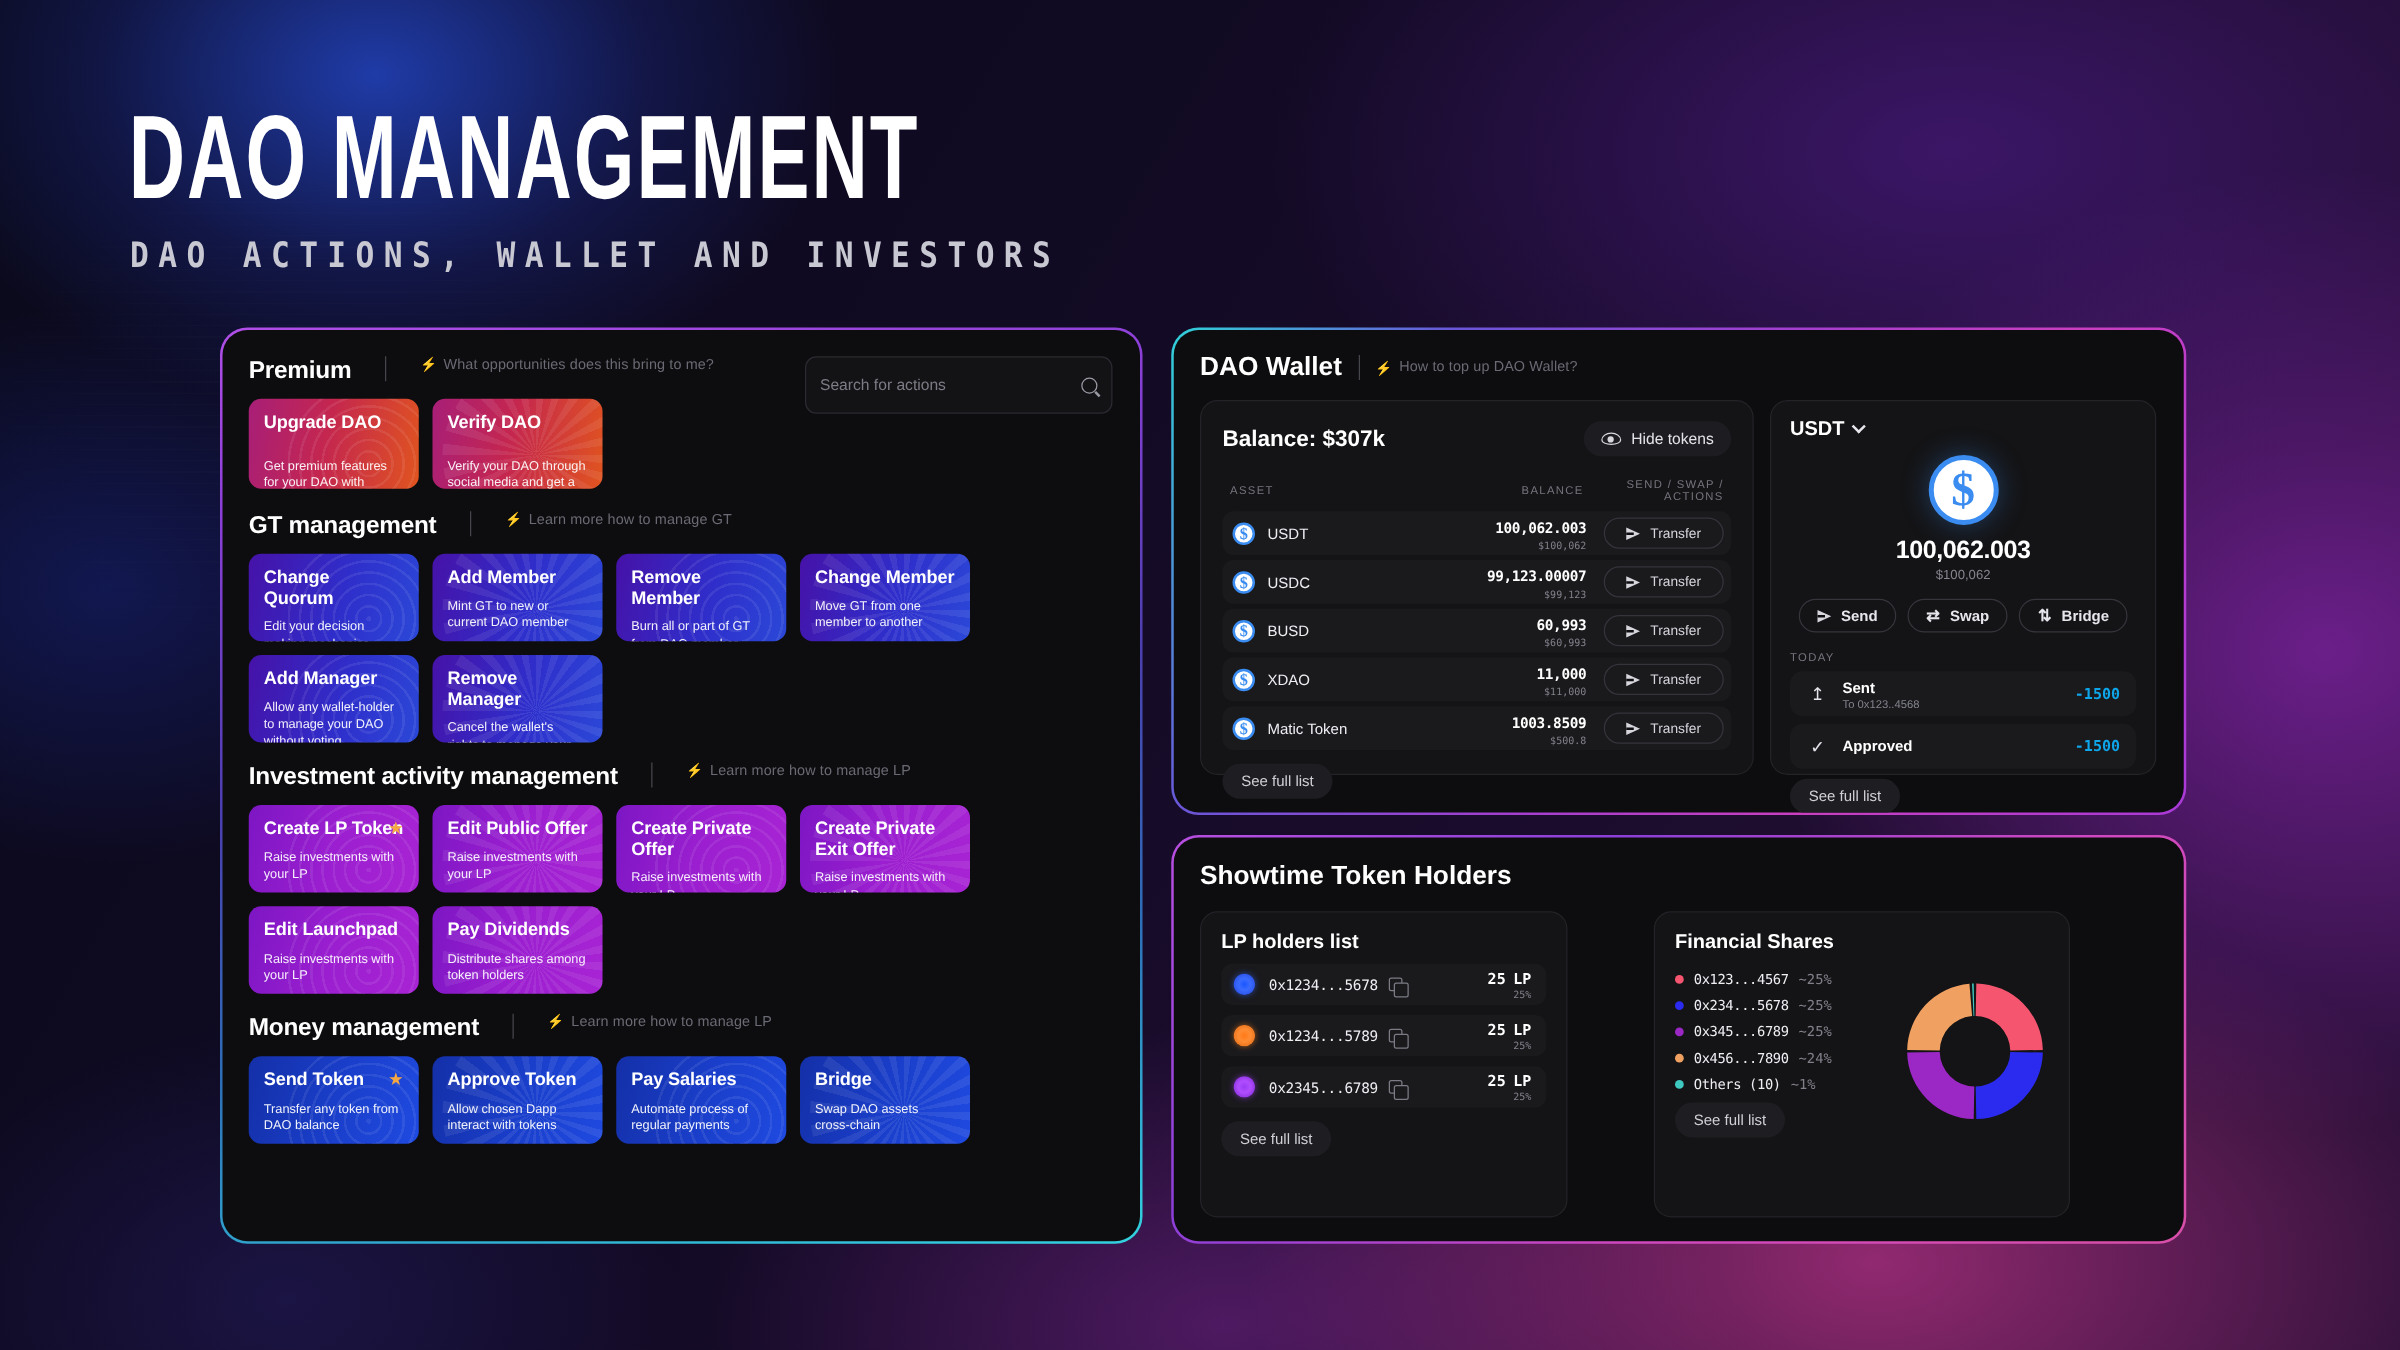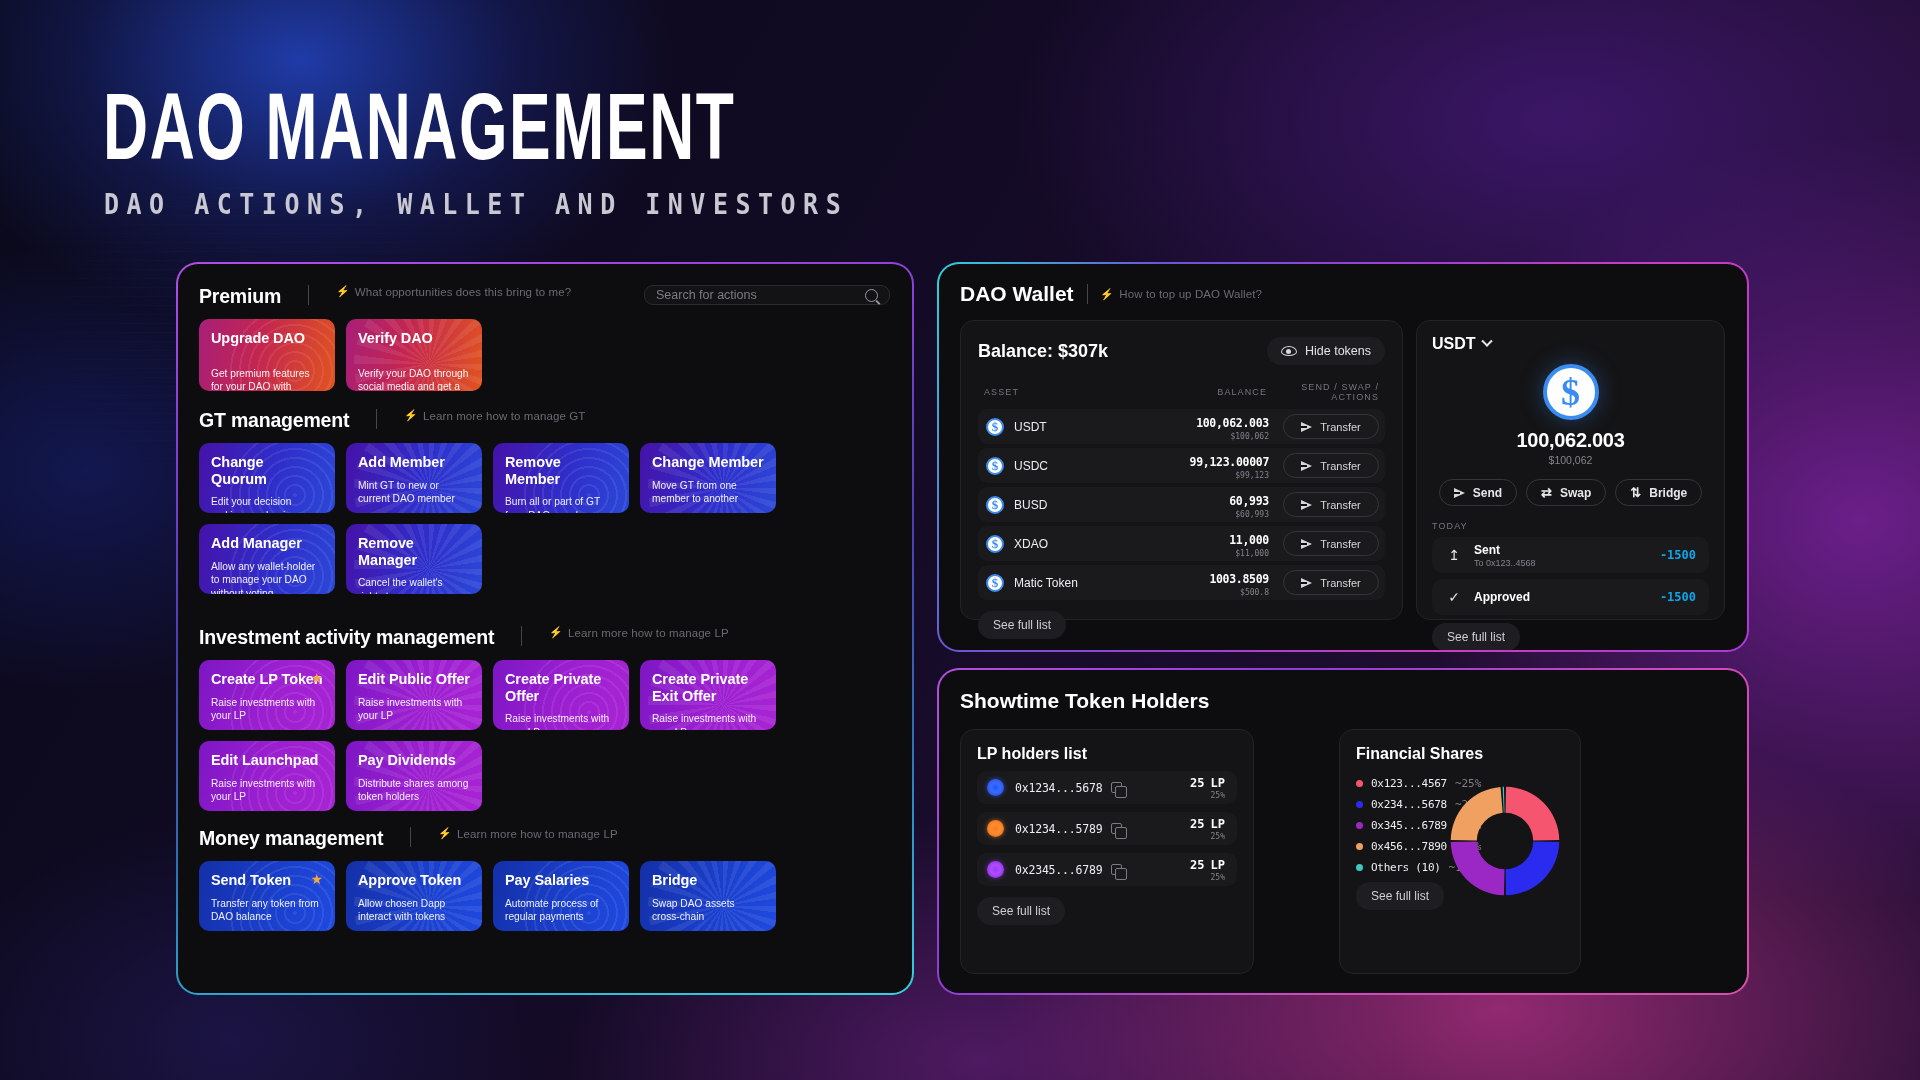--- a/index.html
+++ b/index.html
@@ -117,21 +117,21 @@
     font-size: 11.5px;
     color: #6a6a74;
     letter-spacing: .1px;
   }
   .bolt { color: #8a8a95; font-size: 11px; }
 
   
   #search-box {
     position: absolute;
     right: 22px; top: 21px;
-    width: 246px; height: 20px;
+    width: 246px; height: 46px;
     background: #131316;
     border: 1px solid #2a2a30;
     border-radius: 9px;
     display: flex; align-items: center;
     padding: 0 11px;
   }
   #search-box .ph {
     flex: 1;
     font-size: 12.5px;
     color: #7c7c86;
@@ -368,22 +368,22 @@
   .holders-title {
     position: absolute; left: 21px; top: 19px;
     font-size: 21px; font-weight: bold; color: #fff;
   }
   #lp-card {
     position: absolute; left: 21px; top: 59px;
     width: 294px; height: 245px;
     padding: 15px 16px 0 16px;
   }
   #fin-card {
-    position: absolute; left: 400px; top: 59px;
-    width: 242px; height: 245px;
+    position: absolute; left: 384px; top: 59px;
+    width: 333px; height: 245px;
     padding: 15px 16px 0 16px;
   }
   .card-title { font-size: 16px; font-weight: bold; color: #fff; }
   .lp-row {
     display: flex; align-items: center;
     height: 33px;
     background: #1a1a1d;
     border-radius: 9px;
     margin-top: 8px;
     padding: 0 12px 0 10px;
@@ -459,21 +459,21 @@
                 <div class="ct">Upgrade DAO</div>
                 <div class="cd">Get premium features for your DAO with subscription</div>
               </div>
               <div class="act-card p-premium tall">
                 <span class="rays"></span>
                 <div class="ct">Verify DAO</div>
                 <div class="cd">Verify your DAO through social media and get a blue check.</div>
               </div>
             </div>
           </div>
-          <div style="margin-bottom:32px;">
+          <div style="margin-bottom:16px;">
             <div class="sec-head">
               <span class="sec-title">GT management</span>
               <span class="sec-div"></span>
               <span class="sec-hint">
                 <span class="bolt">⚡</span>
                 <span>Learn more how to manage GT</span>
               </span>
             </div>
             <div class="card-row">
               <div class="act-card p-gt">

